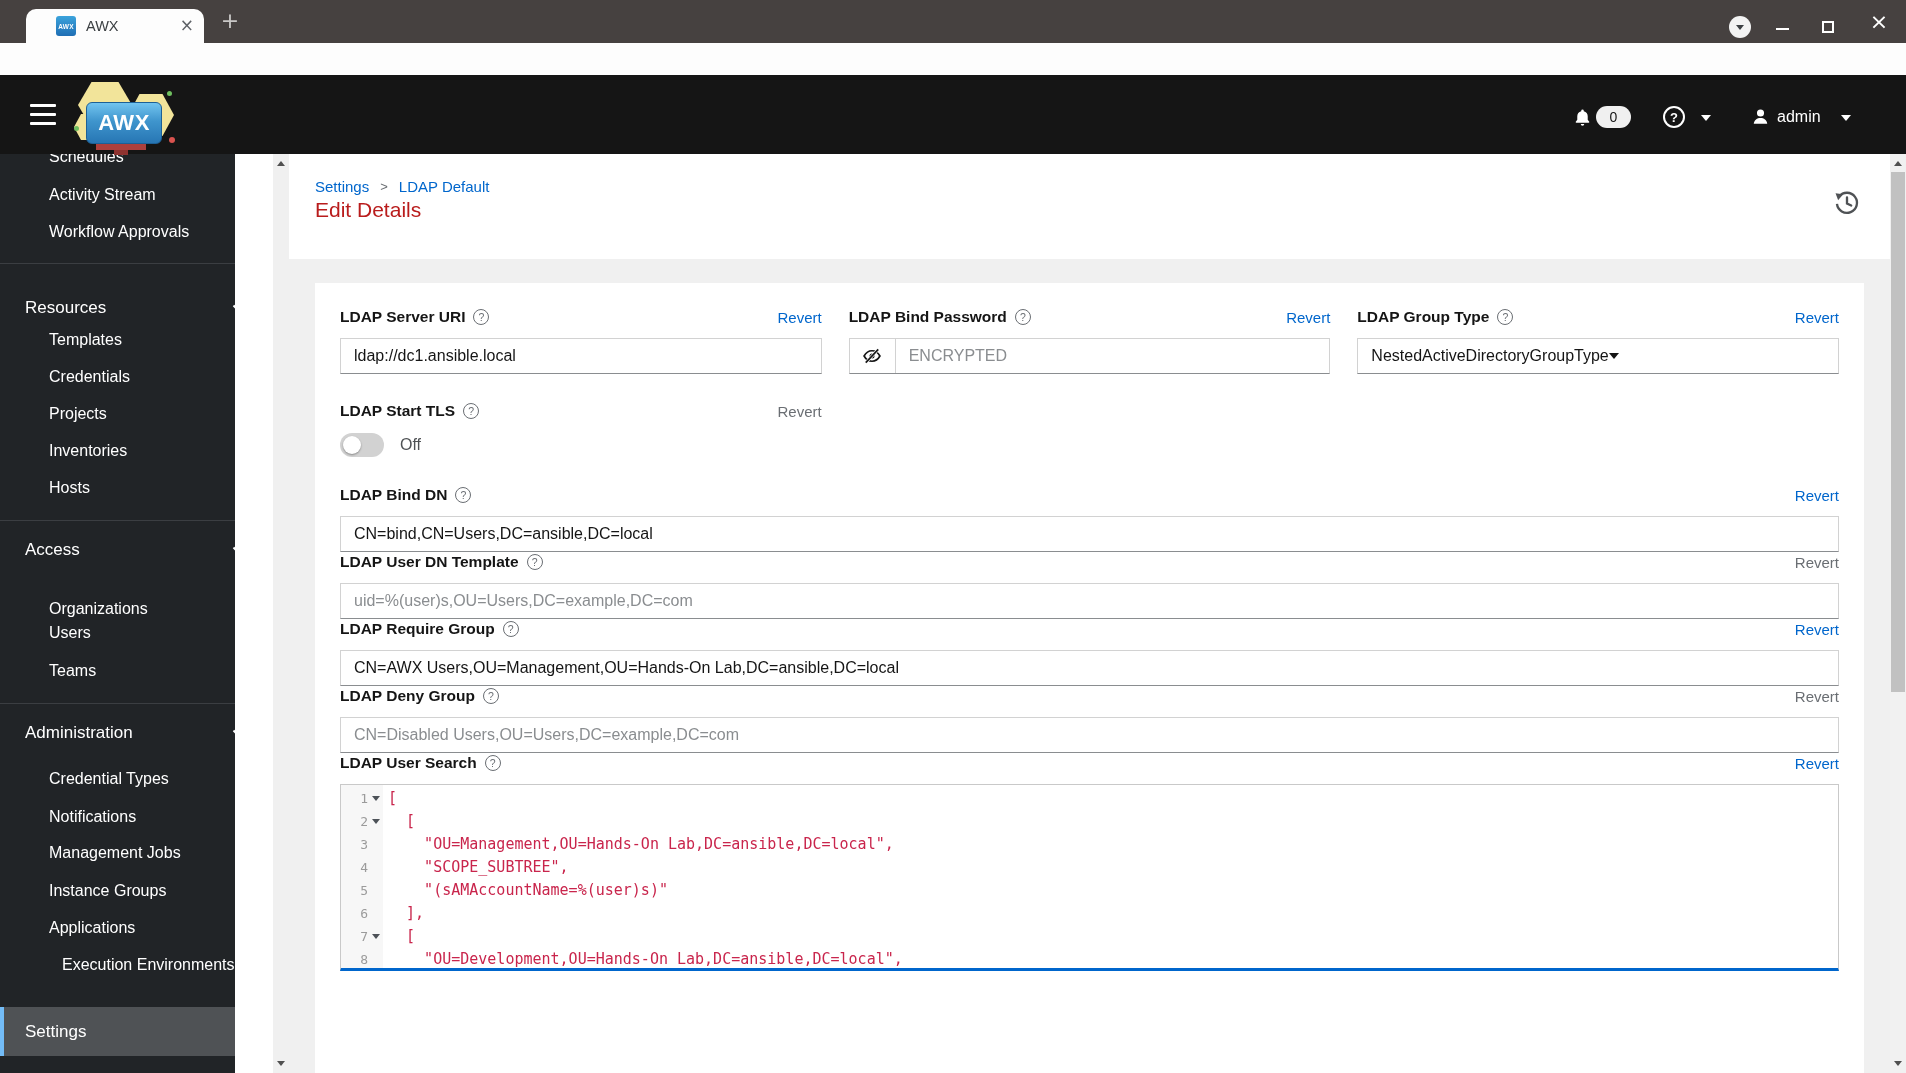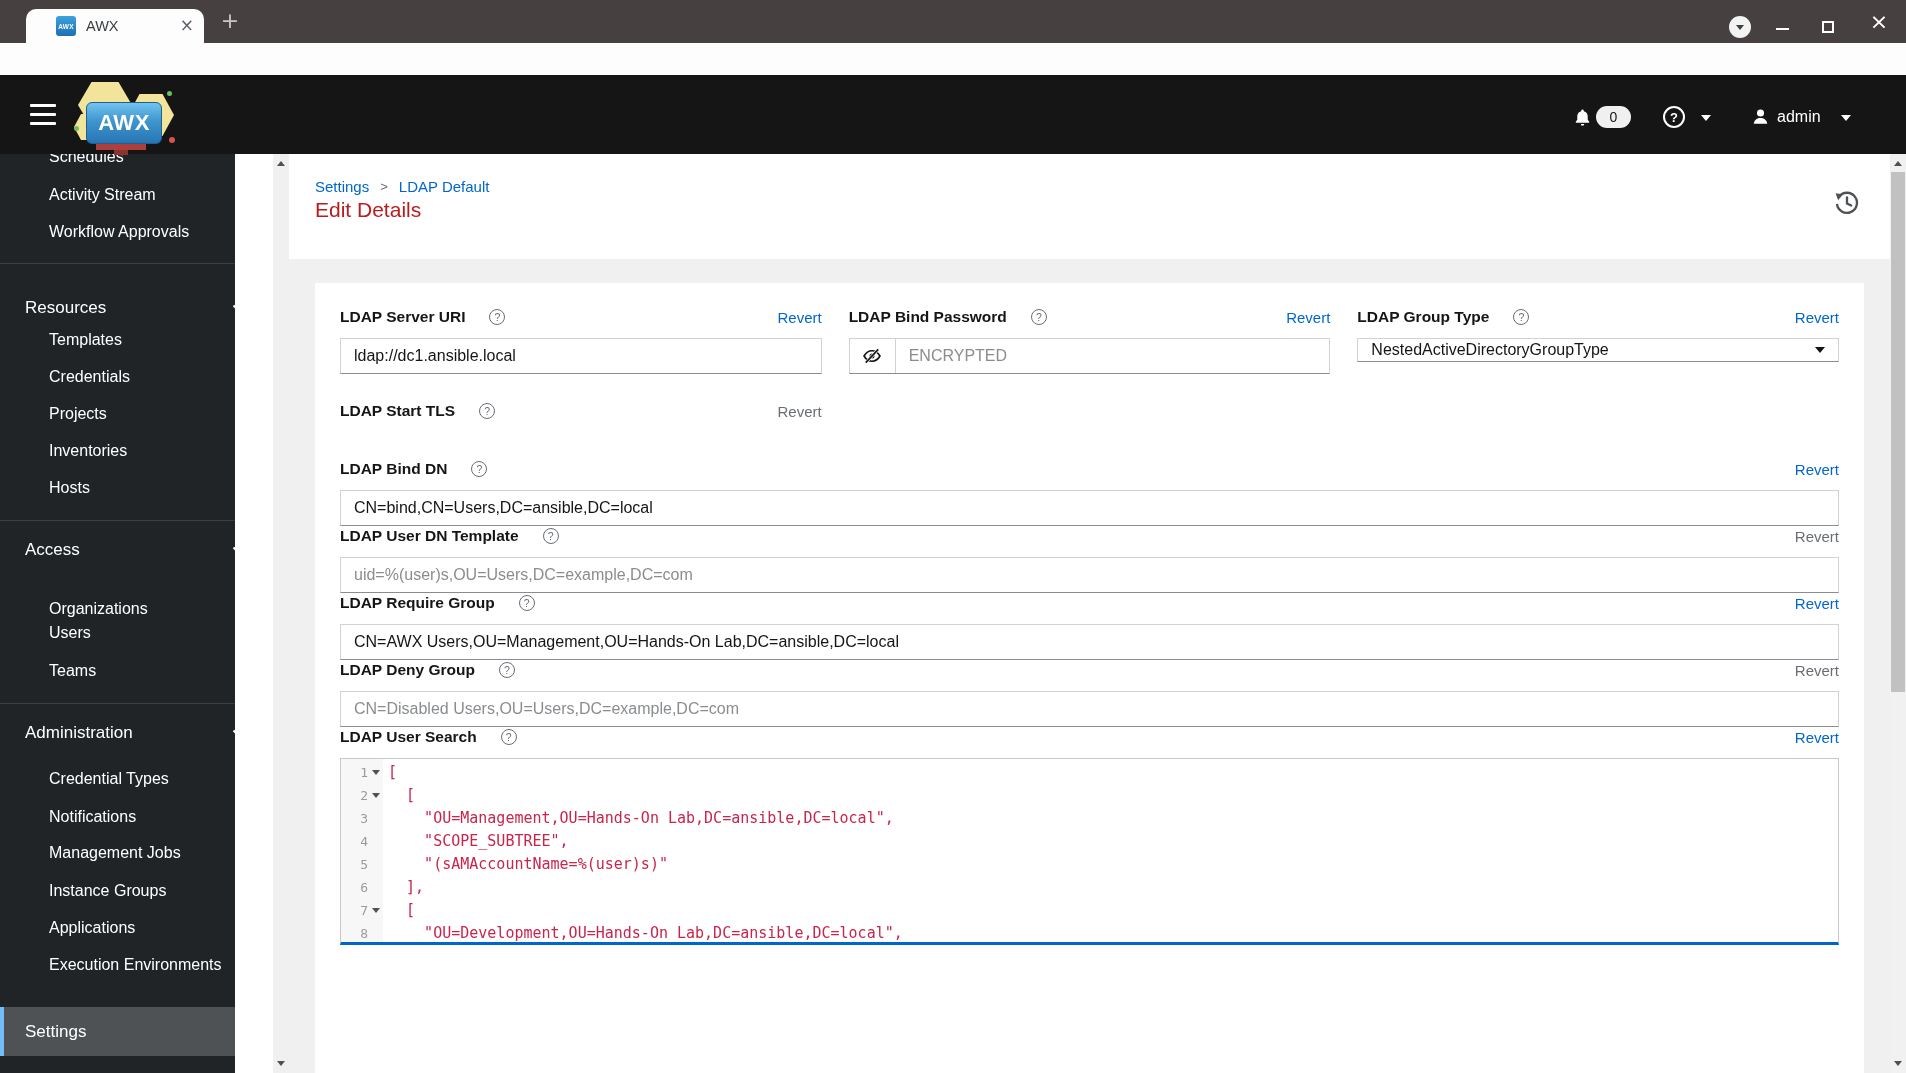--- a/index.html
+++ b/index.html
@@ -82,33 +82,33 @@
   .crumb-bar{position:absolute;left:0;top:0;width:1601px;height:105px;background:#fff}
   .breadcrumb{position:absolute;left:26px;top:23px;height:20px;line-height:20px;font-size:15px;display:flex;gap:11px;align-items:center}
   .crumb-link{color:#0066cc;cursor:pointer}
   .crumb-sep{color:#6a6e73;font-size:13px}
   .page-title{position:absolute;left:26px;top:44px;font-size:21px;color:#b91c1c}
   .history-btn{position:absolute;right:28px;top:35px;width:30px;height:30px;background:none;border:none;cursor:pointer}
 
   .card{position:absolute;left:26px;top:129px;width:1549px;height:790px;background:#fff;padding:24px 25px;overflow:hidden}
   .grid3{display:grid;grid-template-columns:repeat(3,1fr);column-gap:27px;margin-bottom:27px}
   .label-row{display:flex;justify-content:space-between;align-items:center;height:20px;margin-bottom:11px}
-  .fld-label{font-weight:700;font-size:15.5px;color:#151515;display:flex;align-items:center;gap:24px}
+  .fld-label{font-weight:700;font-size:15.5px;color:#151515;display:flex;align-items:center;gap:8px}
   .help-icon{width:16px;height:16px;border-radius:50%;border:1px solid #6a6e73;color:#6a6e73;font-size:10.5px;font-weight:400;
     display:inline-flex;align-items:center;justify-content:center}
   .revert{font-family:"Liberation Sans",sans-serif;font-size:15px;color:#0066cc;background:none;border:none;cursor:pointer}
   .revert.disabled{color:#6a6e73;cursor:default}
   .text-input{height:36px;border:1px solid #d2d2d2;border-bottom-color:#8a8d90;background:#fff;
     display:flex;align-items:center;padding:0 13px;font-size:16px;color:#151515}
   .ph{color:#8a8d90}
   .pw-group{height:36px;border:1px solid #d2d2d2;border-bottom-color:#8a8d90;display:flex;background:#fff}
   .eye-btn{width:46px;border:none;border-right:1px solid #d2d2d2;background:#fff;display:flex;align-items:center;justify-content:center;cursor:pointer}
   .pw-text{flex:1;display:flex;align-items:center;padding:0 13px;font-size:16px}
-  .select-box{height:24px;border:1px solid #d2d2d2;border-bottom-color:#8a8d90;background:#fff;
-    display:flex;align-items:center;justify-content:space-between;padding:0 13px;font-size:16px;color:#151515;cursor:pointer}
+  .select-box{height:36px;border:1px solid #d2d2d2;border-bottom-color:#8a8d90;background:#fff;
+    display:flex;align-items:center;padding:0 13px;font-size:16px;color:#151515;cursor:pointer}
   .caret-dn{width:0;height:0;border-left:5px solid transparent;border-right:5px solid transparent;border-top:6px solid #151515}
   .switch-row{display:flex;align-items:center;gap:16px;height:26px}
   .switch{width:44px;height:24px;border-radius:12px;background:#d2d2d2;position:relative;cursor:pointer}
   .knob{position:absolute;left:3px;top:3px;width:18px;height:18px;border-radius:50%;background:#fff;box-shadow:0 1px 2px rgba(0,0,0,.35)}
   .switch-label{font-size:16px;color:#4f5255}
   .field.full{}
 
   .editor{height:187px;border:1px solid #c9c9c9;border-bottom:3px solid #0066cc;position:relative;overflow:hidden;background:#fff;padding-top:2px;cursor:text}
   .gutter-bg{position:absolute;left:0;top:0;bottom:0;width:42px;background:#f7f7f7}
   .cl{position:relative;height:23px;line-height:23px;display:flex}
@@ -209,21 +209,21 @@
     <div class="nv" style="top: 507px;"><span>Teams</span></div>
     <div class="nd" style="top: 549px;"></div>
     <div class="nv ng" style="top: 569px;"><span>Administration</span><svg width="14" height="9" viewBox="0 0 14 9" class="nav-chev">
         <polyline points="1.5,1.5 7,7 12.5,1.5" fill="none" stroke="#fff" stroke-width="2"></polyline>
       </svg></div>
     <div class="nv" style="top: 615px;"><span>Credential Types</span></div>
     <div class="nv" style="top: 653px;"><span>Notifications</span></div>
     <div class="nv" style="top: 689px;"><span>Management Jobs</span></div>
     <div class="nv" style="top: 727px;"><span>Instance Groups</span></div>
     <div class="nv" style="top: 764px;"><span>Applications</span></div>
-    <div class="nv" style="top: 801px;"><span>Execution Environments</span></div>
+    <div class="nv" style="top: 801px; margin-left: 13px;"><span>Execution Environments</span></div>
     <div class="nsel" style="top: 853px;">
       <span>Settings</span>
     </div>
   </div>
 
 <div id="sb-scroll">
   <span class="arr-up"></span>
   <span class="arr-dn"></span>
 </div>
 
@@ -301,20 +301,26 @@
       </div>
       <div class="grid3">
         <div class="field">
           <div class="label-row">
             <span class="fld-label">
               <span>LDAP Start TLS</span>
               <span class="help-icon">?</span>
             </span>
             <button class="revert disabled">Revert</button>
           </div>
+          <div class="switch-row">
+            <div class="switch">
+              <div class="knob"></div>
+            </div>
+            <span class="switch-label">Off</span>
+          </div>
         </div>
       </div>
       <div class="field full">
         <div class="label-row">
           <span class="fld-label">
             <span>LDAP Bind DN</span>
             <span class="help-icon">?</span>
           </span>
           <button class="revert">Revert</button>
         </div>

